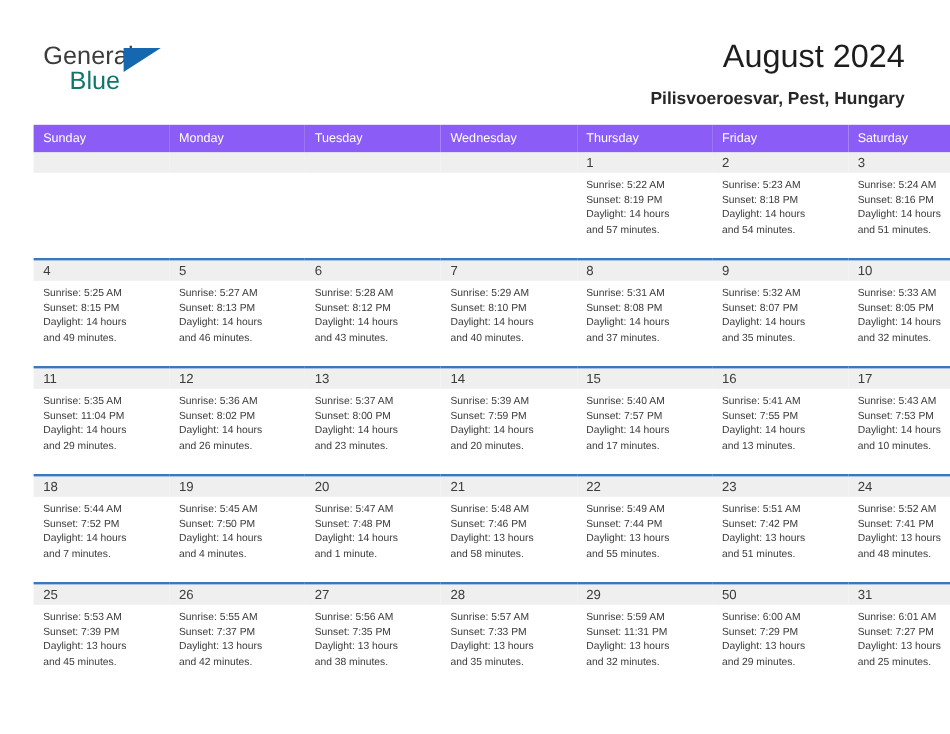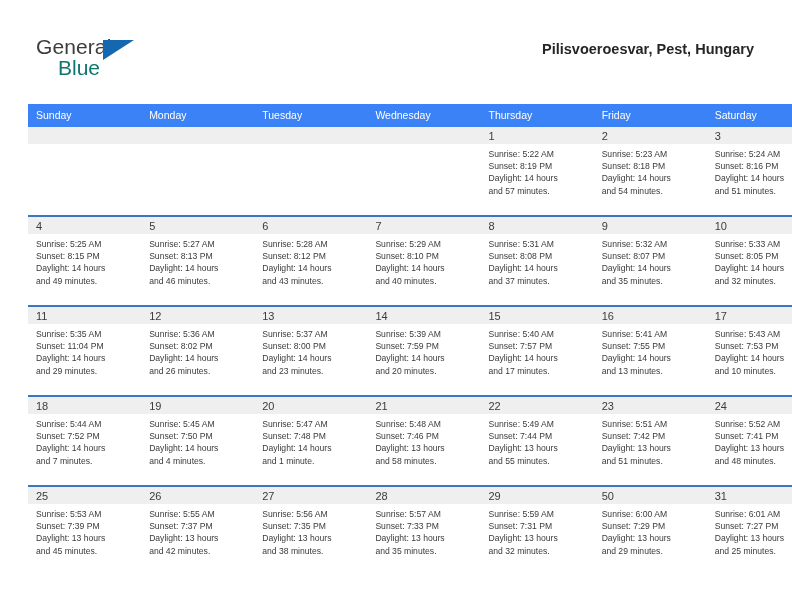--- a/index.html
+++ b/index.html
@@ -87,21 +87,21 @@
   
   .calendar {
     position: absolute;
     left: 28px;
     top: 104px;
     width: 736px;
     border-collapse: collapse;
     table-layout: fixed;
   }
   .calendar th {
-    background: #3b82f6;
+    background: #8b5cf6;
     color: #ffffff;
     font-size: 10.5px;
     font-weight: 400;
     text-align: left;
     padding: 5px 0 5px 8px;
     line-height: 13px;
     border: none;
     width: 105.14px;
   }
   .calendar td {
@@ -141,20 +141,21 @@
 
   <div class="top">
 
     <div class="brand">
       <span class="brand-general">General</span>
       <span class="brand-flag"></span>
       <span class="brand-blue">Blue</span>
     </div>
 
     <div class="title-block">
+      <div class="cal-title">August 2024</div>
       <div class="cal-subtitle">Pilisvoeroesvar, Pest, Hungary</div>
     </div>
 
   </div>
 
   <table class="calendar">
     <thead>
       <tr>
         <th>Sunday</th>
         <th>Monday</th>
@@ -460,21 +461,21 @@
               <div>Sunrise: 5:57 AM</div>
               <div>Sunset: 7:33 PM</div>
               <div>Daylight: 13 hours</div>
               <div>and 35 minutes.</div>
             </div>
           </td>
           <td>
             <div class="daynum-band">29</div>
             <div class="cell-body">
               <div>Sunrise: 5:59 AM</div>
-              <div>Sunset: 7:31 PM</div>
+              <div>Sunset: 11:31 PM</div>
               <div>Daylight: 13 hours</div>
               <div>and 32 minutes.</div>
             </div>
           </td>
           <td>
             <div class="daynum-band">50</div>
             <div class="cell-body">
               <div>Sunrise: 6:00 AM</div>
               <div>Sunset: 7:29 PM</div>
               <div>Daylight: 13 hours</div>

